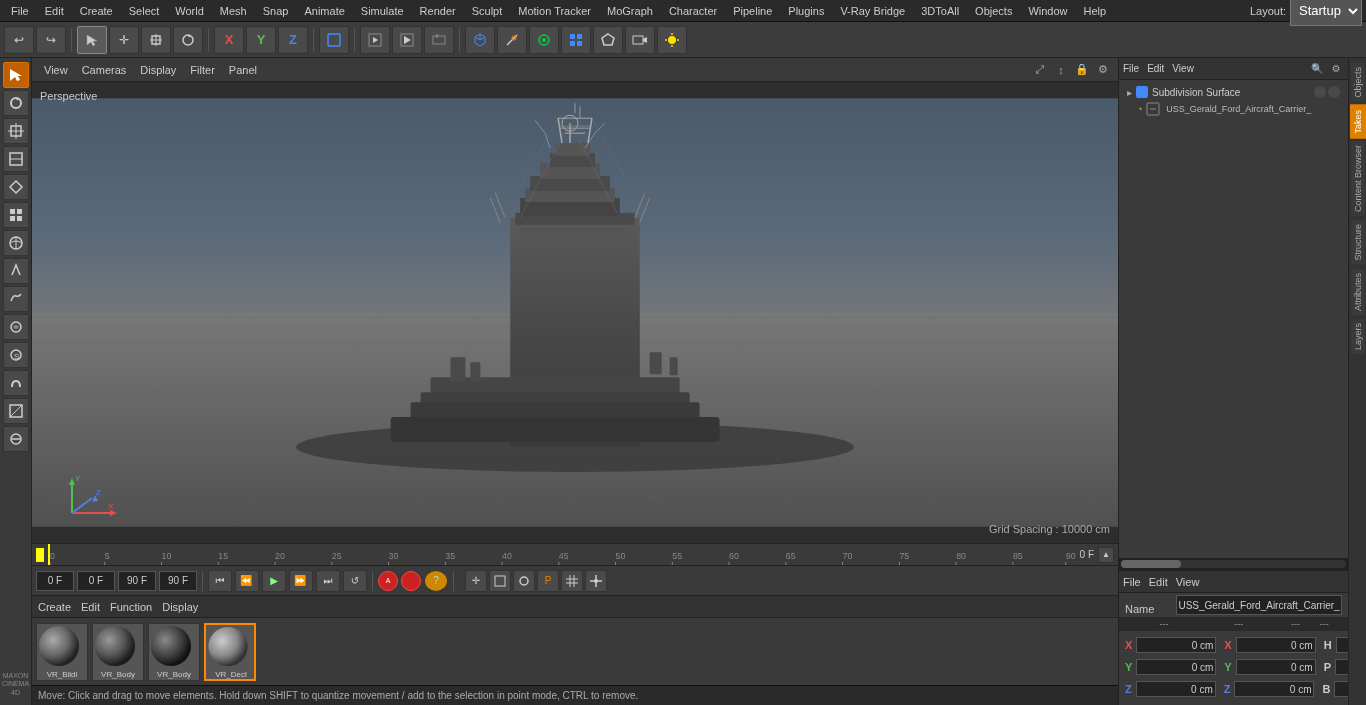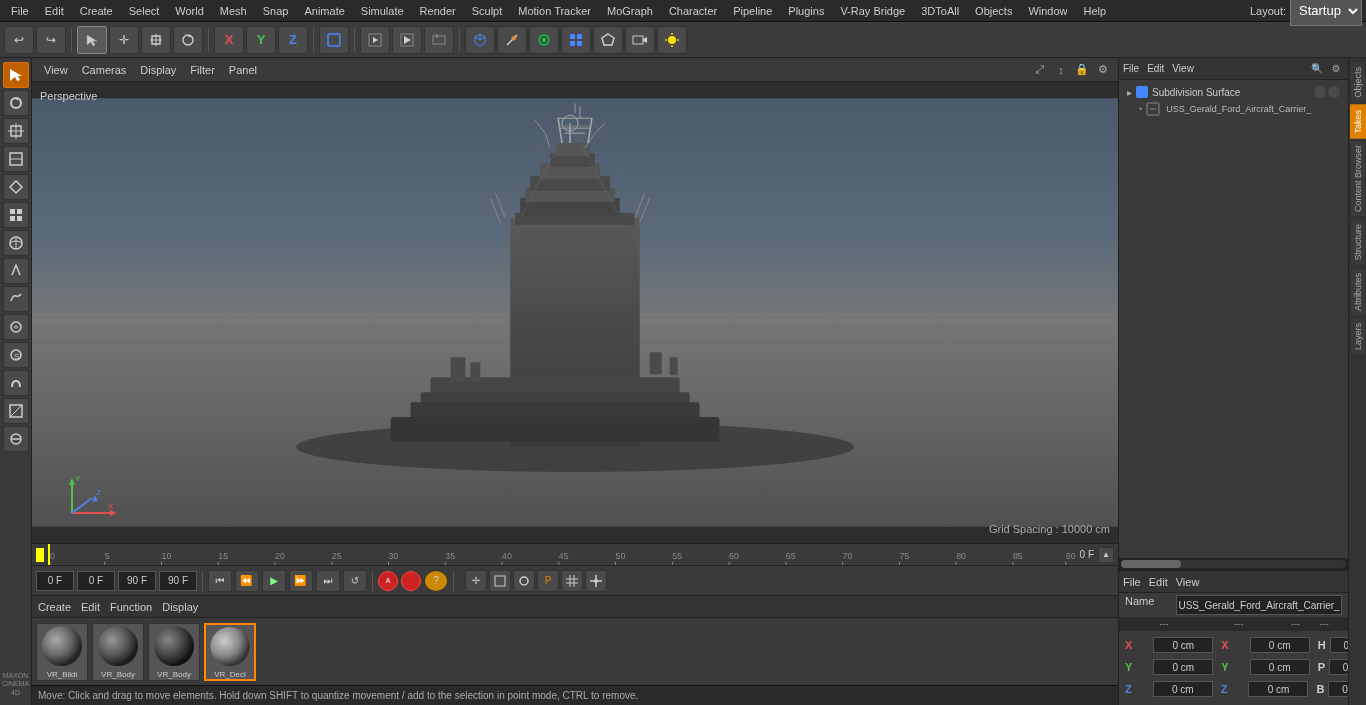--- a/index.html
+++ b/index.html
@@ -272,21 +272,20 @@
       gap: 4px;
       flex: 1;
     }
     .mat-slot {
       width: 52px;
       height: 58px;
       background: #555;
       border: 1px solid #333;
       display: flex;
       flex-direction: column;
-      align-items: center;
       cursor: pointer;
     }
     .mat-slot.active { border: 2px solid #ff8800; }
     .mat-label {
       font-size: 8px;
       color: #ccc;
       text-align: center;
       margin-top: 2px;
       overflow: hidden;
       width: 50px;
@@ -367,29 +366,28 @@
       gap: 4px;
       margin-bottom: 2px;
     }
     .coord-label {
       width: 12px;
       font-size: 11px;
       color: #ccc;
       font-weight: bold;
     }
     .coord-input {
-      width: 60px;
+      width: 80px;
       height: 16px;
       background: #222;
       border: 1px solid #555;
       color: #ccc;
       font-size: 10px;
-      text-align: center;
+      text-align: right;
       padding: 0 2px;
-      margin-left: 17px;
     }
     .coord-suffix {
       font-size: 10px;
       color: #888;
       width: 25px;
     }
     .coord-input-sm {
       width: 40px;
       height: 16px;
       background: #222;
@@ -405,21 +403,21 @@
       border: 1px solid #333;
       display: flex;
       align-items: center;
       justify-content: center;
       cursor: pointer;
       color: #ccc;
       font-size: 8px;
     }
     #name-row {
       display: flex;
-      align-items: flex-start;
+      align-items: flex-end;
       padding: 2px 6px;
       gap: 16px;
     }
     .name-label {
       color: #ccc;
       font-size: 11px;
       width: 35px;
     }
 
     

